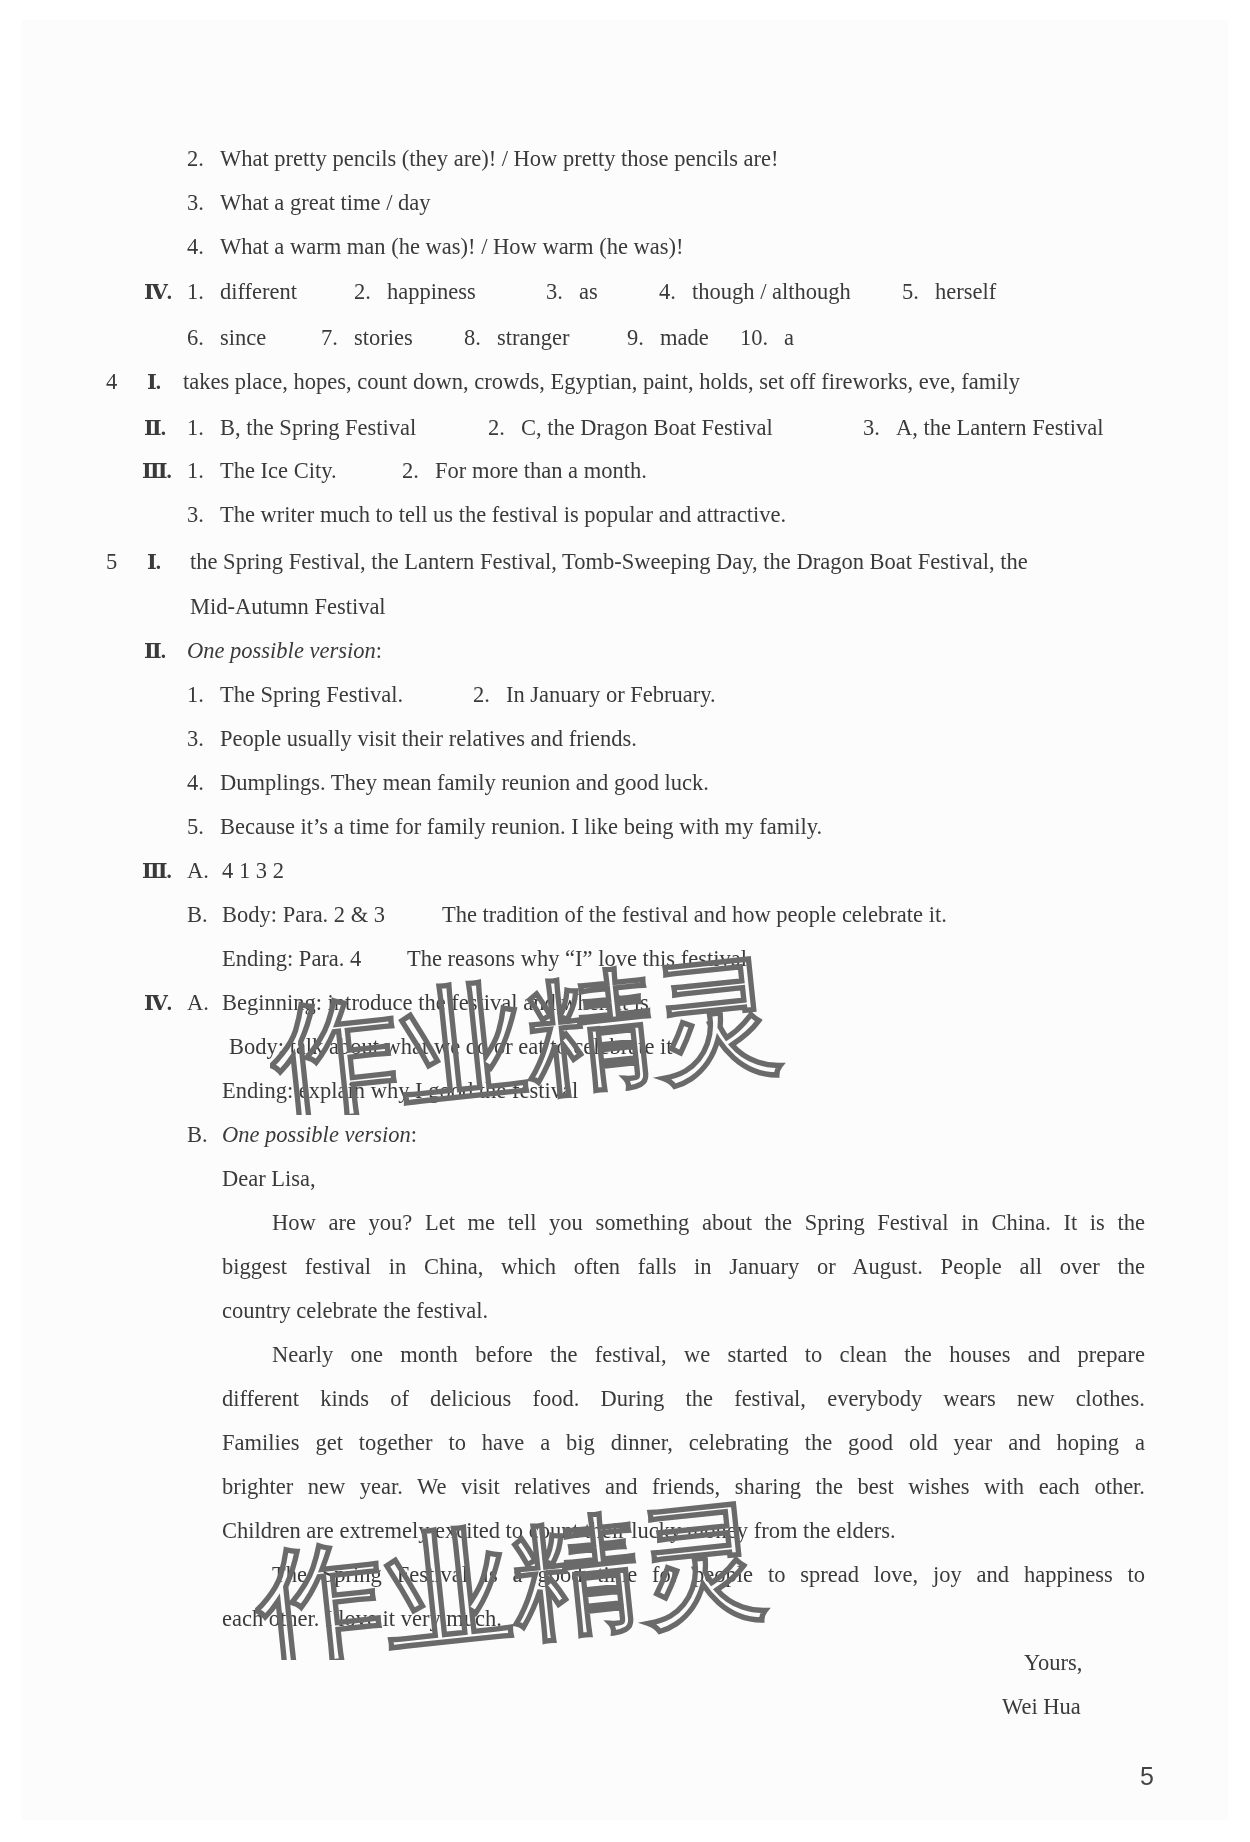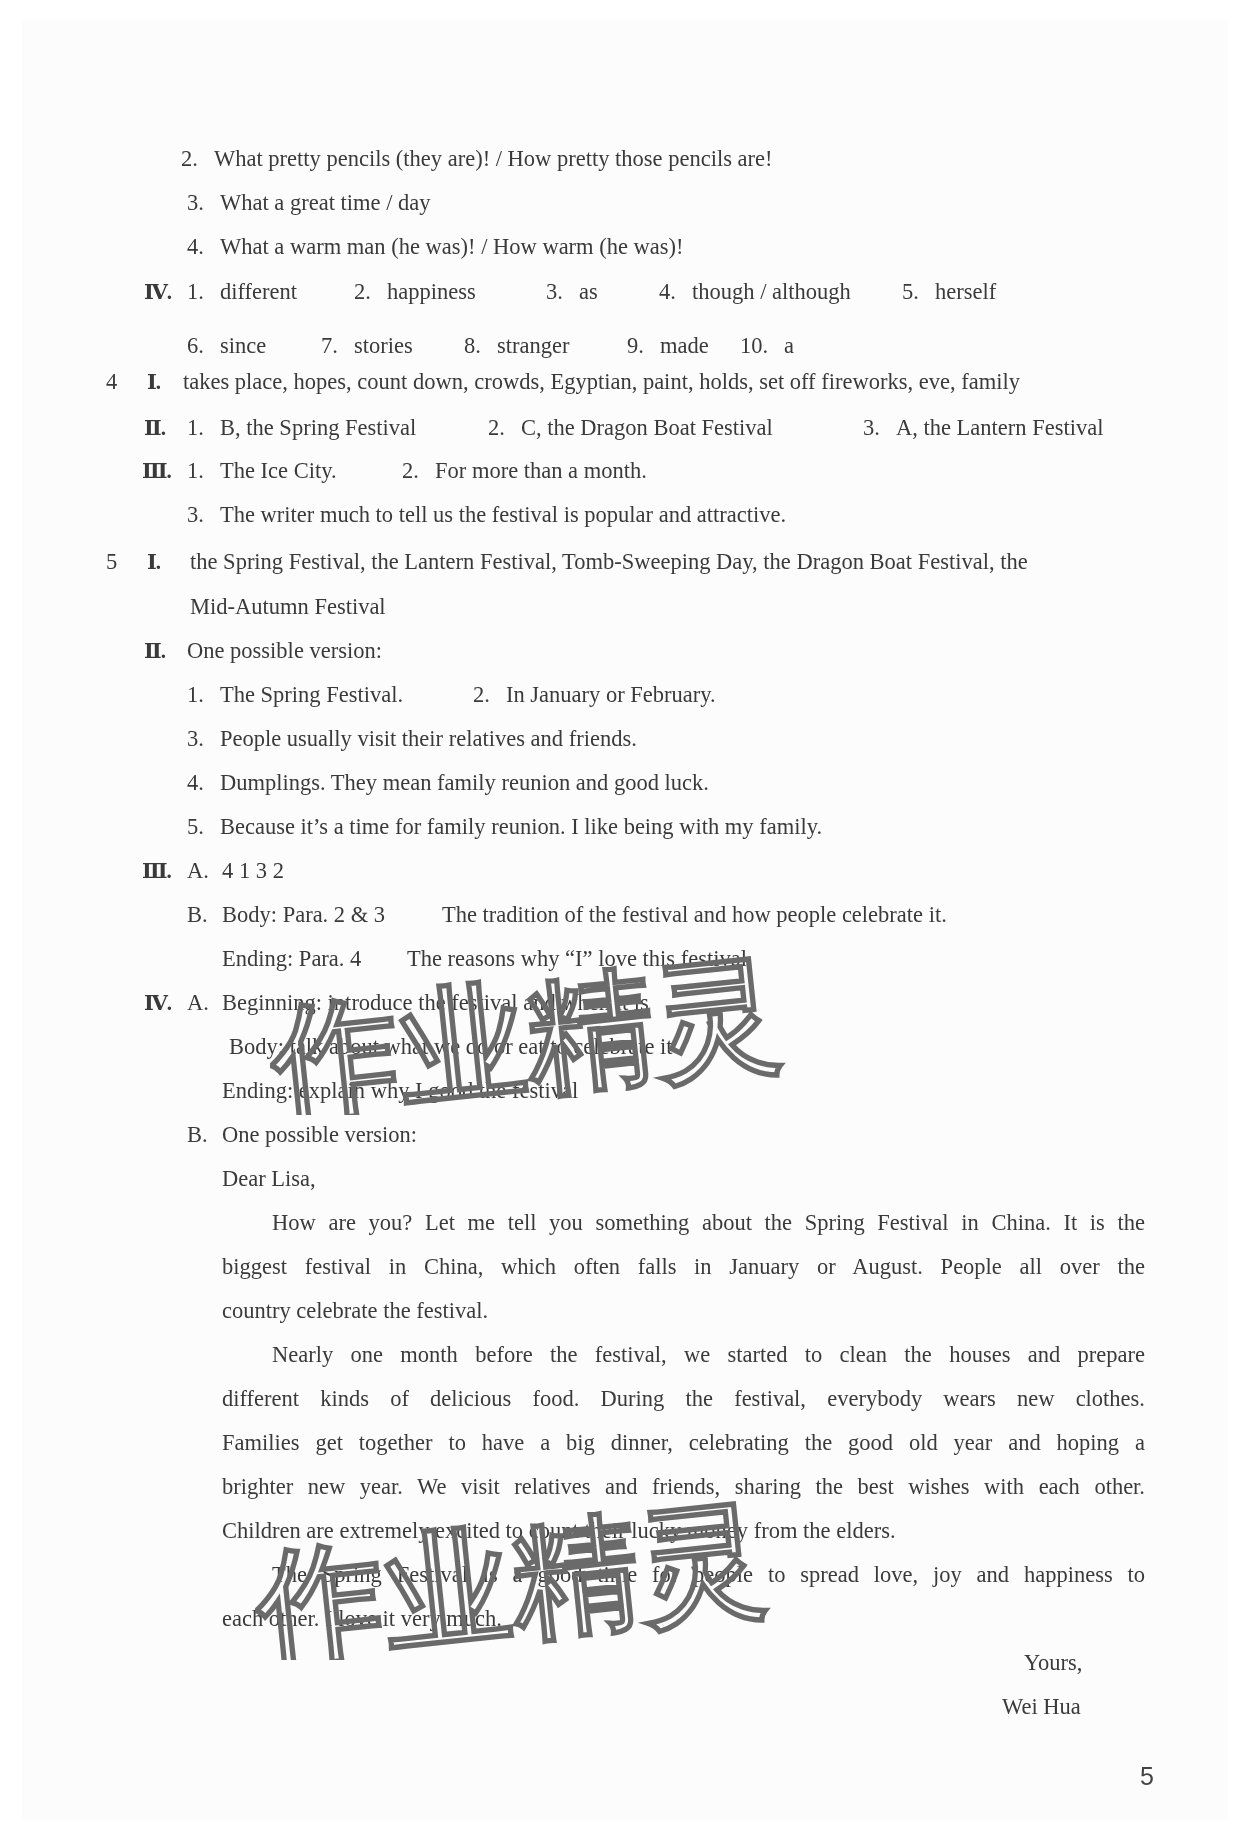--- a/index.html
+++ b/index.html
@@ -12,42 +12,42 @@
   .page {
     position: absolute; left: 22px; top: 20px; width: 1206px; height: 1800px;
     background: #fcfcfc;
   }
   .line {
     position: absolute; font-size: 22.5px; line-height: 28px; white-space: nowrap;
   }
   .just { white-space: normal; text-align: justify; text-align-last: justify; width: 955px; }
   .roman { font-weight: bold; font-size: 21px; letter-spacing: -1px; }
   .num { display: inline-block; }
-  .it { }
+  .it { font-style: italic; }
   .pageno { position: absolute; font-family: "Liberation Sans", "DejaVu Sans", sans-serif; font-size: 25px; color: #444; }
   .wm { position: absolute; pointer-events: none; }
   .wm text {
     font-family: "DejaVu Sans", sans-serif; font-weight: bold;
     fill: none; stroke: #6a6a6a; stroke-width: 1.3px;
   }
 </style>
 </head>
 <body>
 
 <div class="page"></div>
 
-<div class="line" style="left:181px;top:145px"><span class="num" style="width:33px">2.</span><span>What pretty pencils (they are)! / How pretty those pencils are!</span></div>
+<div class="line" style="left:187px;top:145px"><span class="num" style="width:33px">2.</span><span>What pretty pencils (they are)! / How pretty those pencils are!</span></div>
 <div class="line" style="left:187px;top:189px"><span class="num" style="width:33px">3.</span><span>What a great time / day</span></div>
 <div class="line" style="left:187px;top:233px"><span class="num" style="width:33px">4.</span><span>What a warm man (he was)! / How warm (he was)!</span></div>
 
 <div class="line roman" style="left:144px;top:278px">Ⅳ.</div>
 <div class="line" style="left:187px;top:278px">
   <span class="num" style="width:33px">1.</span><span class="num" style="width:134px">different</span><span class="num" style="width:33px">2.</span><span class="num" style="width:159px">happiness</span><span class="num" style="width:33px">3.</span><span class="num" style="width:80px">as</span><span class="num" style="width:33px">4.</span><span class="num" style="width:210px">though / although</span><span class="num" style="width:33px">5.</span><span>herself</span>
 </div>
-<div class="line" style="left:187px;top:332px">
+<div class="line" style="left:187px;top:324px">
   <span class="num" style="width:33px">6.</span><span class="num" style="width:101px">since</span><span class="num" style="width:33px">7.</span><span class="num" style="width:110px">stories</span><span class="num" style="width:33px">8.</span><span class="num" style="width:130px">stranger</span><span class="num" style="width:33px">9.</span><span class="num" style="width:80px">made</span><span class="num" style="width:44px">10.</span><span>a</span>
 </div>
 
 <div class="line" style="left:106px;top:368px">4</div>
 <div class="line roman" style="left:147px;top:368px">Ⅰ.</div>
 <div class="line" style="left:183px;top:368px">takes place, hopes, count down, crowds, Egyptian, paint, holds, set off fireworks, eve, family</div>
 
 <div class="line roman" style="left:144px;top:414px">Ⅱ.</div>
 <div class="line" style="left:187px;top:414px">
   <span class="num" style="width:33px">1.</span><span class="num" style="width:268px">B, the Spring Festival</span><span class="num" style="width:33px">2.</span><span class="num" style="width:342px">C, the Dragon Boat Festival</span><span class="num" style="width:33px">3.</span><span>A, the Lantern Festival</span>

